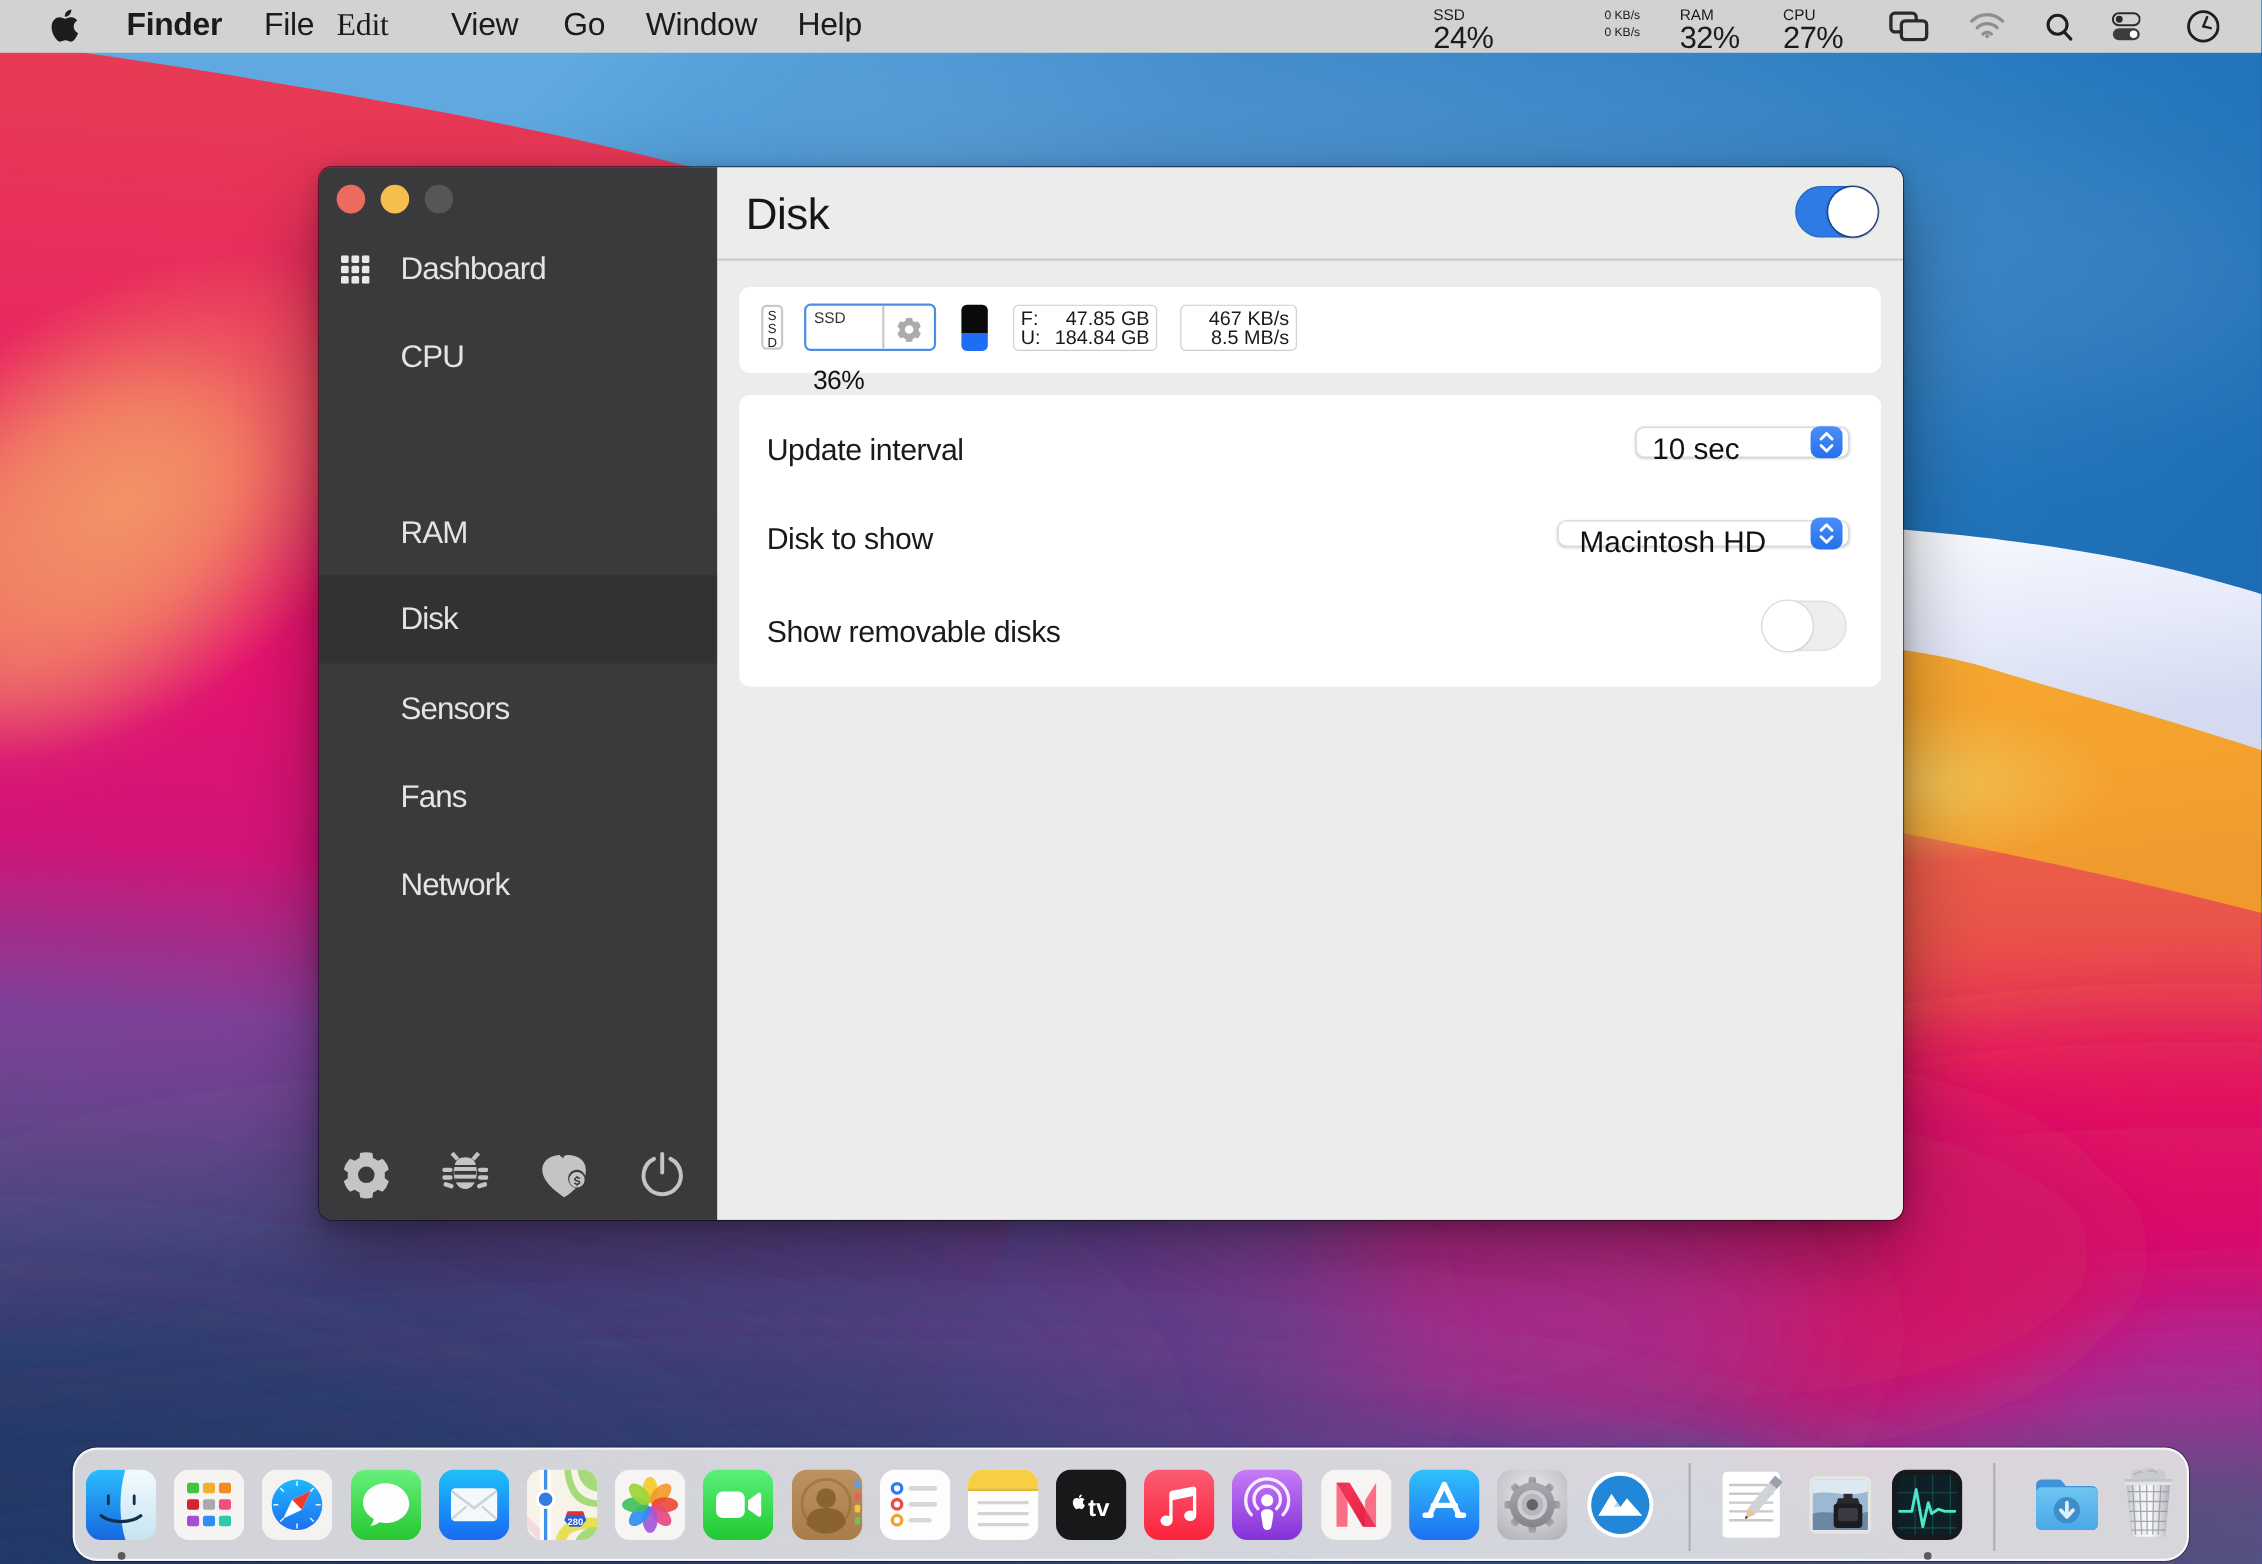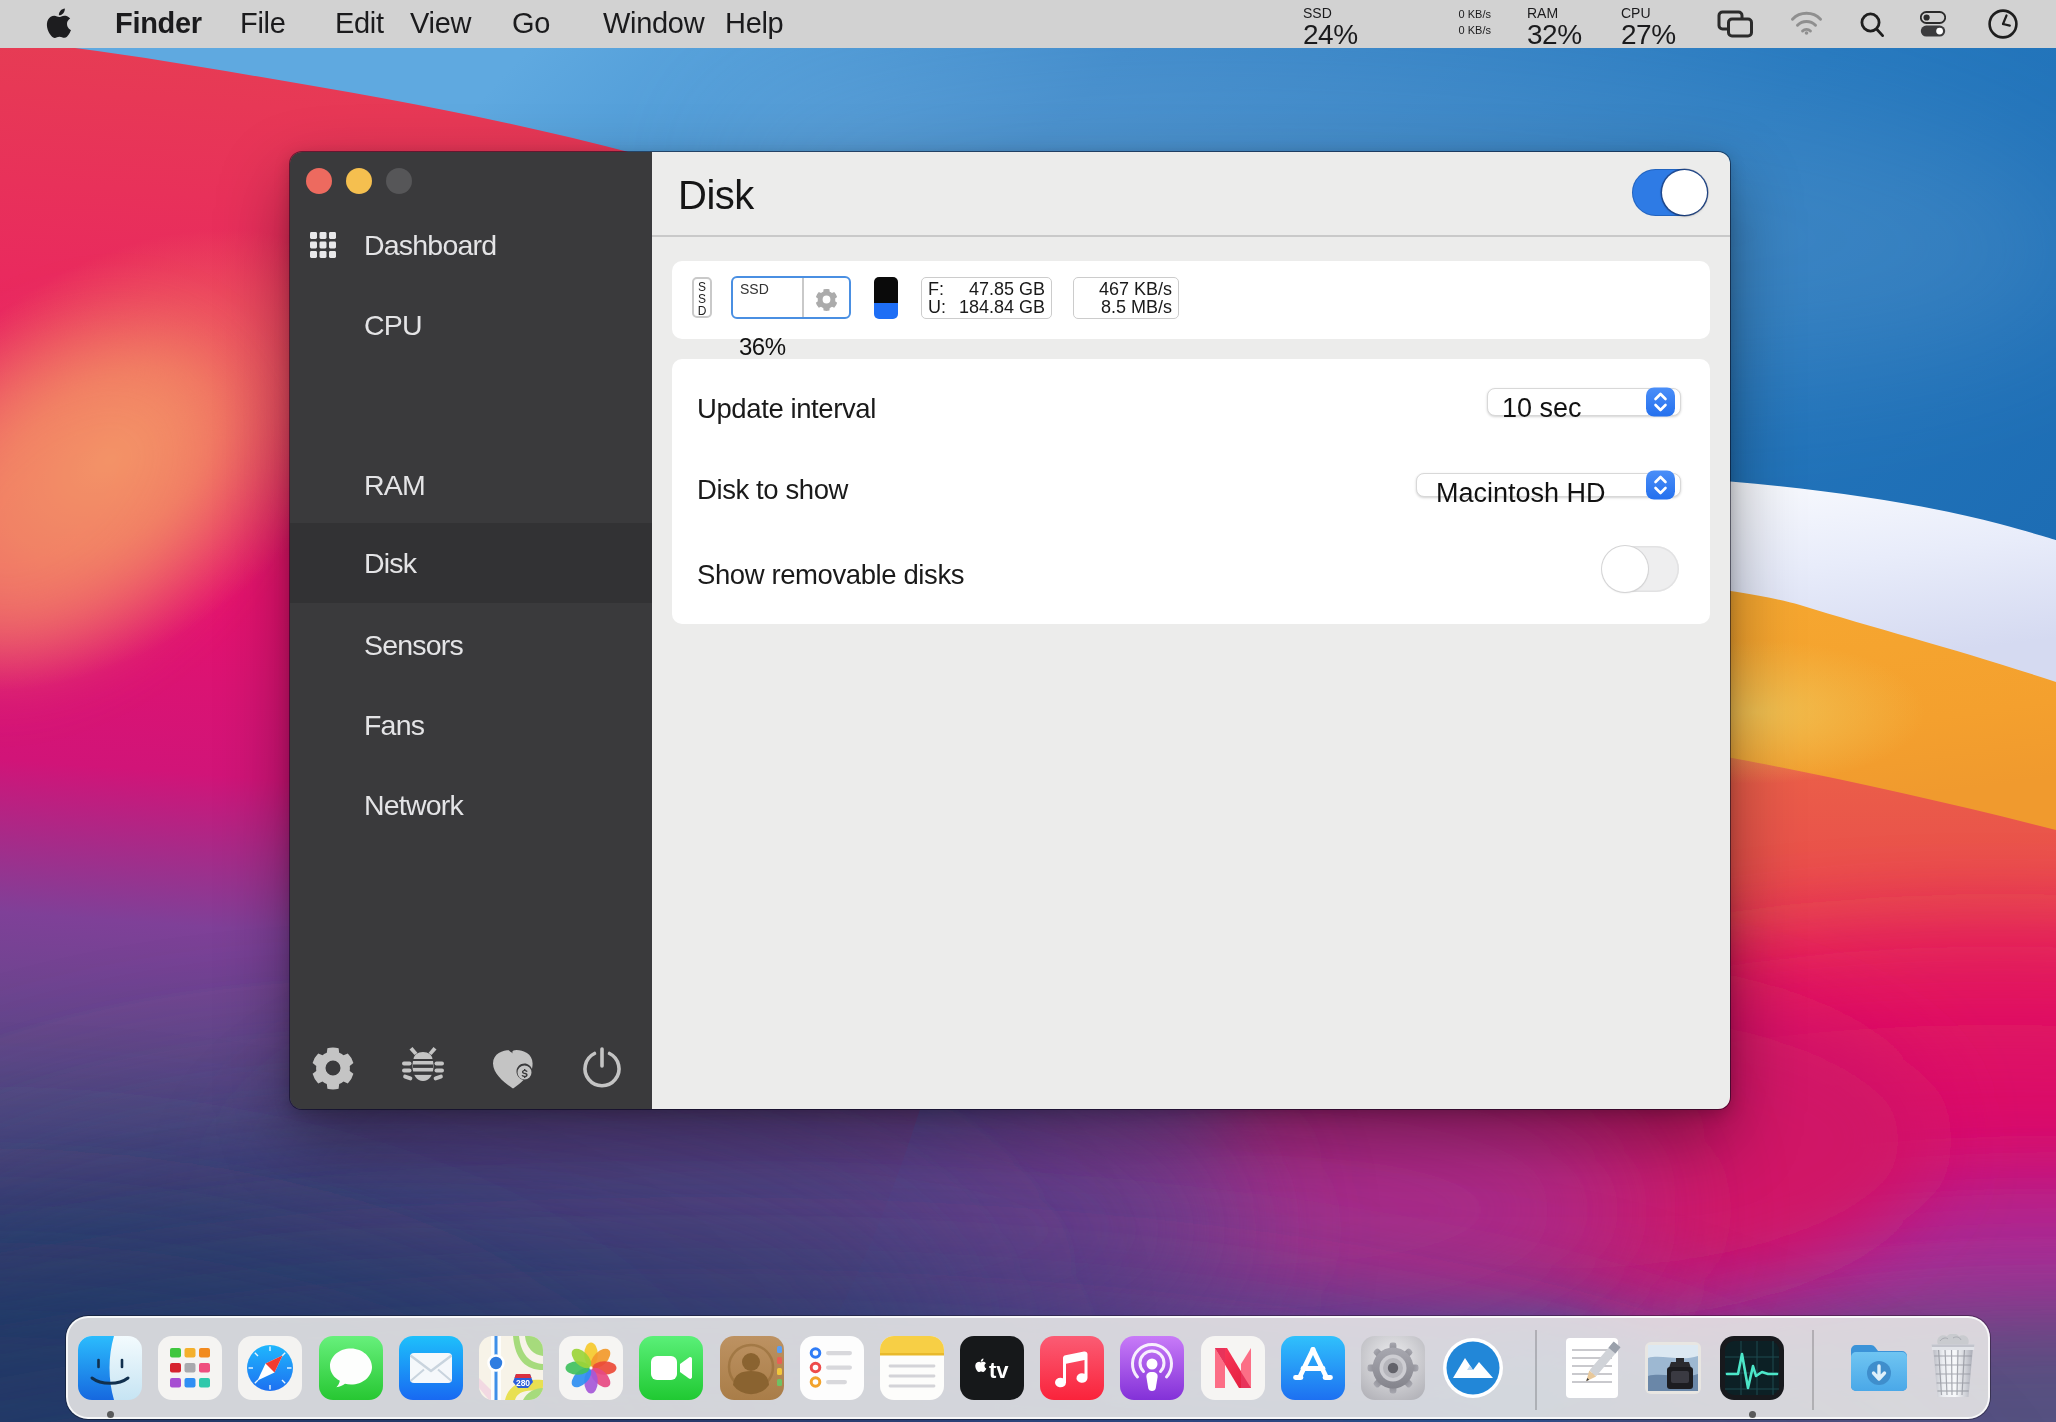--- a/index.html
+++ b/index.html
@@ -149,24 +149,24 @@
 <ellipse cx="-30" cy="1520" rx="660" ry="280" fill="#1d3964" opacity="0.95" filter="url(#b100)"></ellipse>
 <ellipse cx="700" cy="1620" rx="1200" ry="300" fill="#253a6b" opacity="0.85" filter="url(#b100)"></ellipse>
 </svg>
 </div>
 <div id="menubar">
   <svg class="apple" style="position:absolute; left:43px; top:5px; width:29px; height:36px;" viewBox="0 0 17 21">
       <path fill="#1d1d1f" d="M14.07 11.14c.02 2.62 2.3 3.49 2.32 3.5-.02.06-.36 1.24-1.2 2.45-.72 1.05-1.47 2.09-2.65 2.11-1.16.02-1.54-.69-2.86-.69-1.33 0-1.74.67-2.84.71-1.14.04-2-1.13-2.73-2.17C2.62 14.92 1.5 11.02 3.02 8.4c.76-1.3 2.11-2.13 3.58-2.15 1.12-.02 2.17.75 2.86.75.68 0 1.97-.93 3.32-.79.56.02 2.15.23 3.17 1.72-.08.05-1.89 1.1-1.88 3.21M11.89 4.78c.6-.73 1.01-1.75.9-2.76-.87.04-1.92.58-2.54 1.31-.56.65-1.05 1.68-.92 2.67.97.08 1.95-.49 2.56-1.22"></path>
     </svg>
   <span class="mname" style="position:absolute; left:115px;">Finder</span>
   <span class="mi" style="position:absolute; left:240px;">File</span>
-  <span class="mi" style="position:absolute; left:335px;">Edit</span>
+  <span class="mi" style="position:absolute; left:306px;font-family:Liberation Serif, serif;">Edit</span>
   <span class="mi" style="position:absolute; left:410px;">View</span>
   <span class="mi" style="position:absolute; left:512px;">Go</span>
-  <span class="mi" style="position:absolute; left:587px;margin-left:16px;">Window</span>
+  <span class="mi" style="position:absolute; left:587px;">Window</span>
   <span class="mi" style="position:absolute; left:725px;">Help</span>
   <div class="stat2" style="position:absolute; left:1303px;">
       <span class="lab">SSD</span>
       <span class="val">24%</span>
     </div>
   <div class="kbs" style="position:absolute; left:1409px; width:82px;">0 KB/s<br>0 KB/s</div>
   <div class="stat2" style="position:absolute; left:1527px;">
       <span class="lab">RAM</span>
       <span class="val">32%</span>
     </div>

